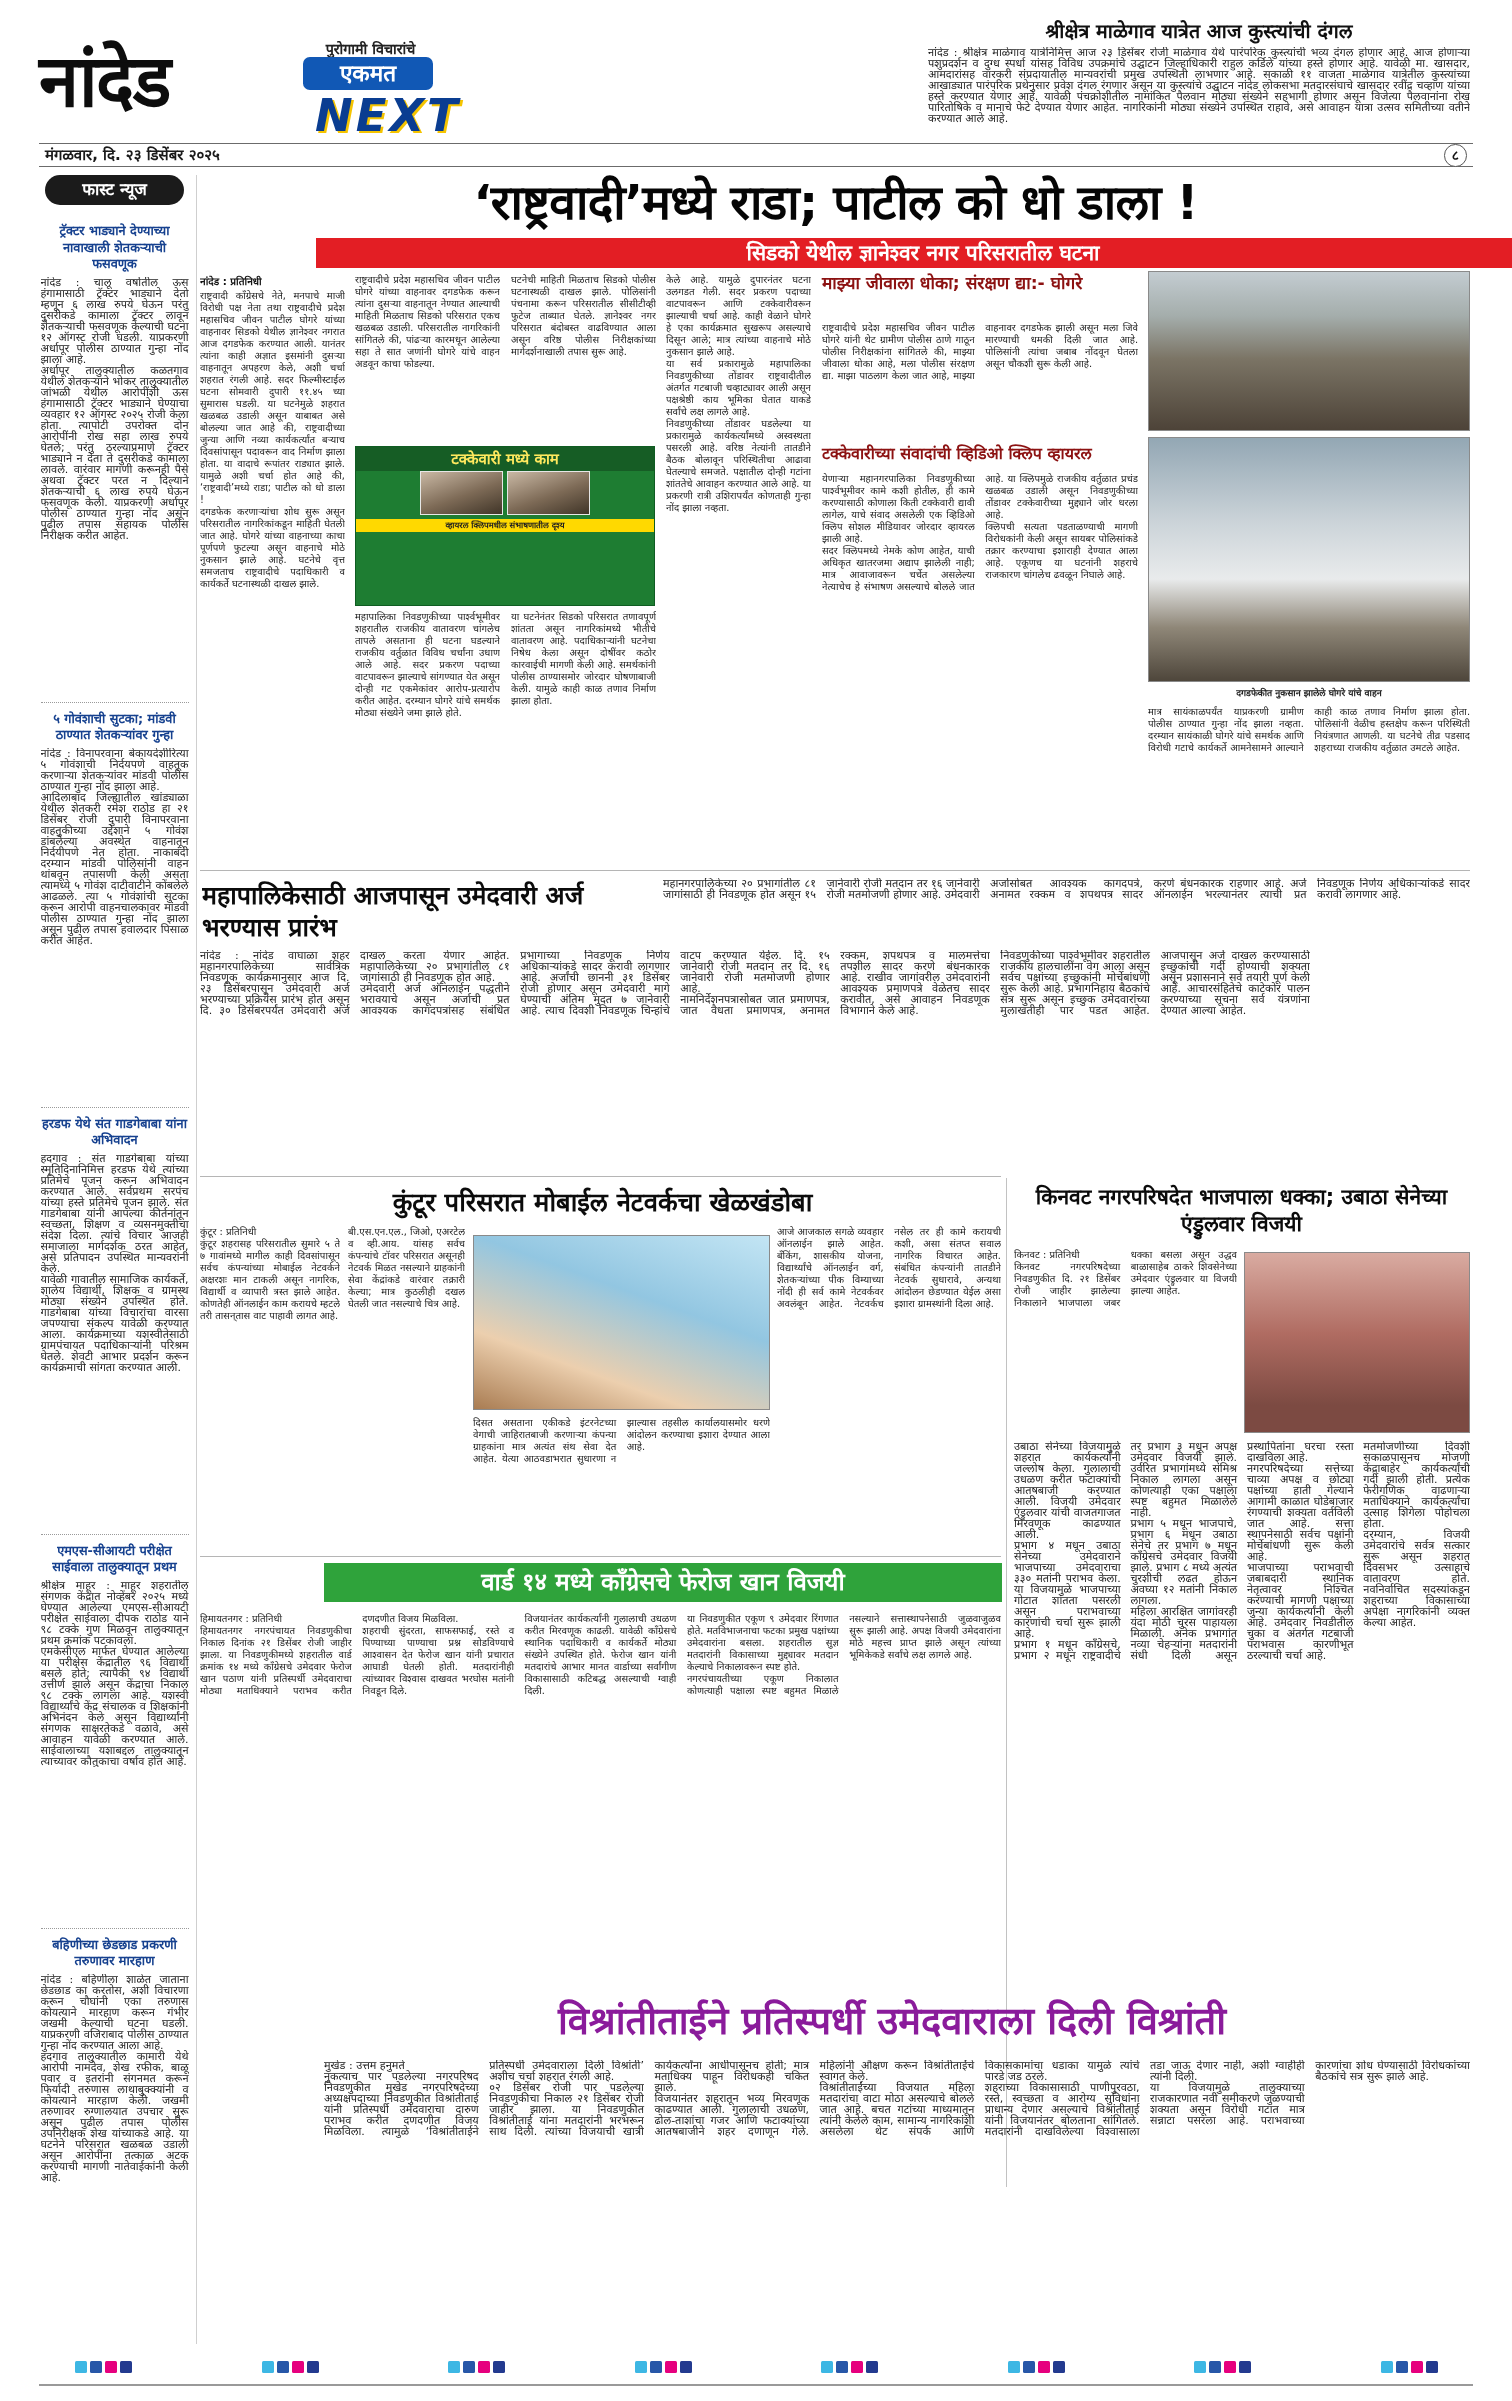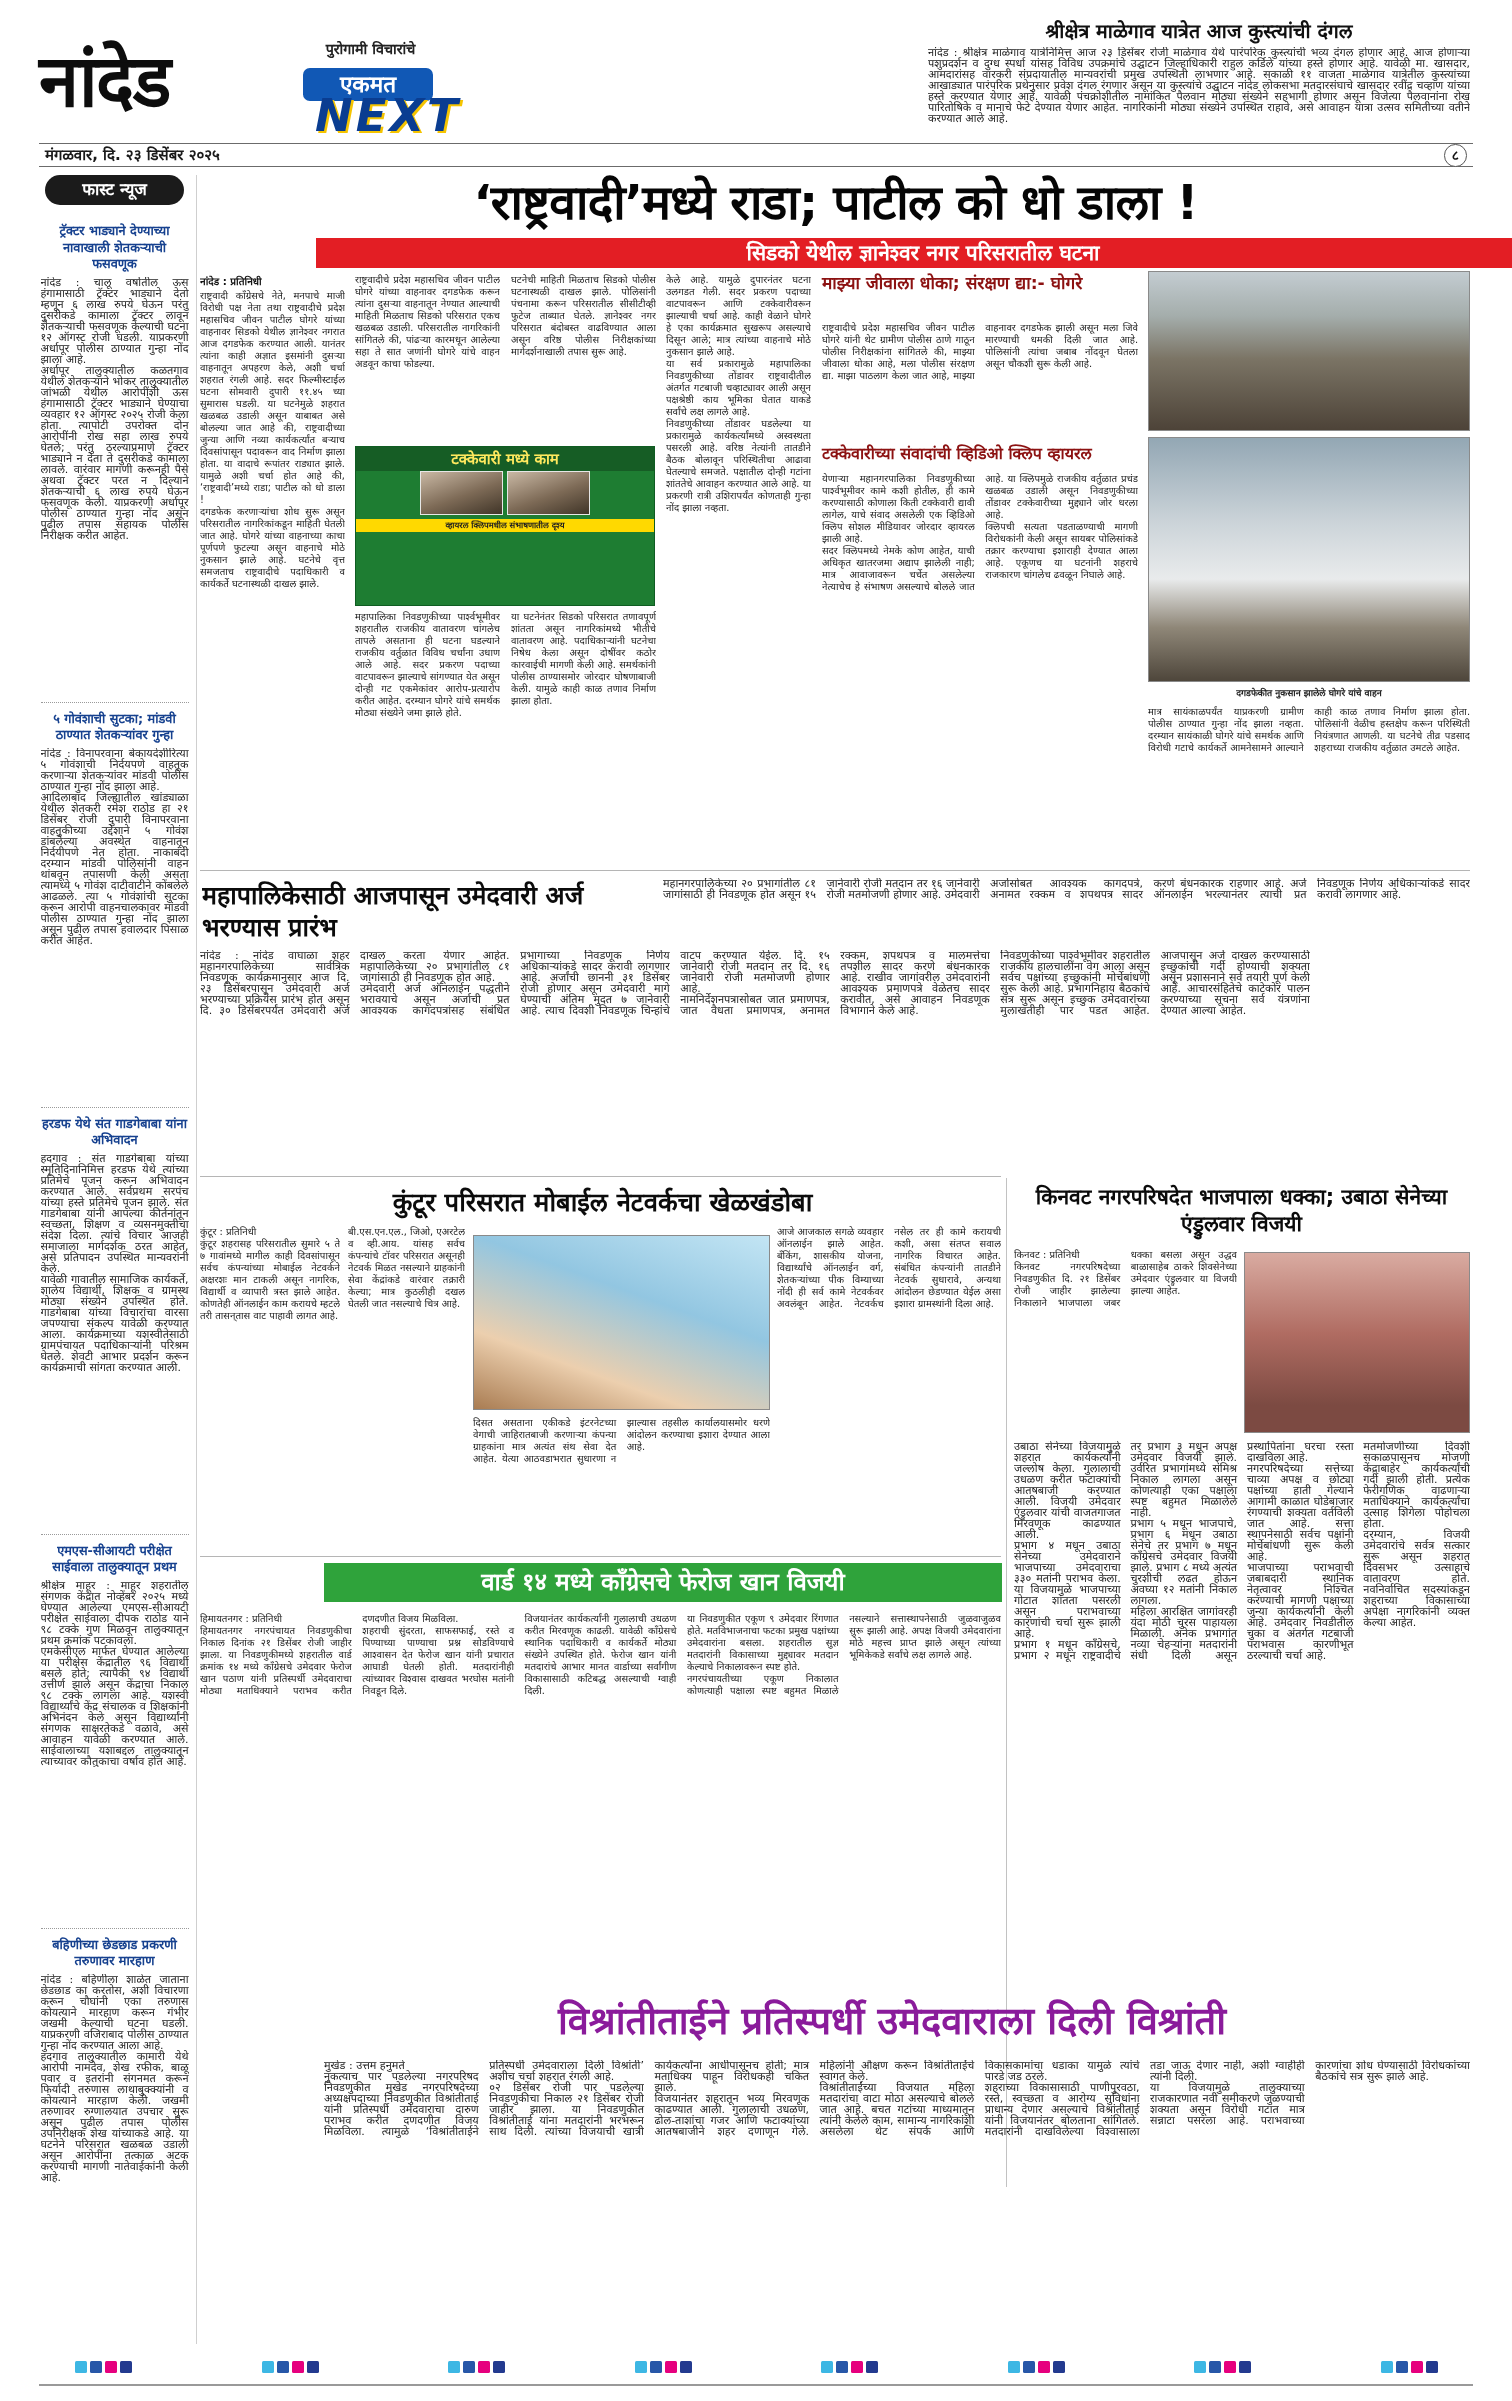--- a/index.html
+++ b/index.html
@@ -64,21 +64,21 @@
 
   .footer-strip{display:flex;justify-content:space-between;align-items:center;}
   .sq-group{display:flex;gap:3px;}
   .sq{width:12px;height:12px;border-radius:1.5px;}
 </style>
 </head>
 <body>
 
 <div class="abs m-title" style="left:39px;top:32px;width:256px;height:102px;">नांदेड</div>
 <div class="abs m-tagline" style="left:295px;top:39px;width:151px;">पुरोगामी विचारांचे</div>
-<div class="abs m-brand" style="left: 303px; top: 68px; width: 130px; height: 33px; background: rgb(17, 88, 181);">एकमत</div>
+<div class="abs m-brand" style="left: 303px; top: 57px; width: 130px; height: 33px; background: rgb(17, 88, 181);">एकमत</div>
 <div class="abs m-next" style="left:315px;top:89px;width:158px;height:45px;">NEXT</div>
 
 <div class="abs tr-head" style="left:928px;top:21px;width:542px;height:22.6px;">श्रीक्षेत्र माळेगाव यात्रेत आज कुस्त्यांची दंगल</div>
 <div class="abs news12" style="left:928px;top:47px;width:542px;height:92px;">नांदेड : श्रीक्षेत्र माळेगाव यात्रेनिमित्त आज २३ डिसेंबर रोजी माळेगाव येथे पारंपरिक कुस्त्यांची भव्य दंगल होणार आहे. आज होणाऱ्या पशुप्रदर्शन व दुग्ध स्पर्धा यांसह विविध उपक्रमांचे उद्घाटन जिल्हाधिकारी राहुल कर्डिले यांच्या हस्ते होणार आहे. यावेळी मा. खासदार, आमदारांसह वारकरी संप्रदायातील मान्यवरांची प्रमुख उपस्थिती लाभणार आहे. सकाळी ११ वाजता माळेगाव यात्रेतील कुस्त्यांच्या आखाड्यात पारंपरिक प्रथेनुसार प्रवेश दंगल रंगणार असून या कुस्त्यांचे उद्घाटन नांदेड लोकसभा मतदारसंघाचे खासदार रवींद्र चव्हाण यांच्या हस्ते करण्यात येणार आहे. यावेळी पंचक्रोशीतील नामांकित पैलवान मोठ्या संख्येने सहभागी होणार असून विजेत्या पैलवानांना रोख पारितोषिके व मानाचे फेटे देण्यात येणार आहेत. नागरिकांनी मोठ्या संख्येने उपस्थित राहावे, असे आवाहन यात्रा उत्सव समितीच्या वतीने करण्यात आले आहे.</div>
 
 <div class="abs datebar" style="left:39px;top:143px;width:1434px;height:24px;">
   <span>मंगळवार, दि. २३ डिसेंबर २०२५</span>
 </div>
 <div class="abs pagenum" style="left:1444px;top:144px;">८</div>
 

